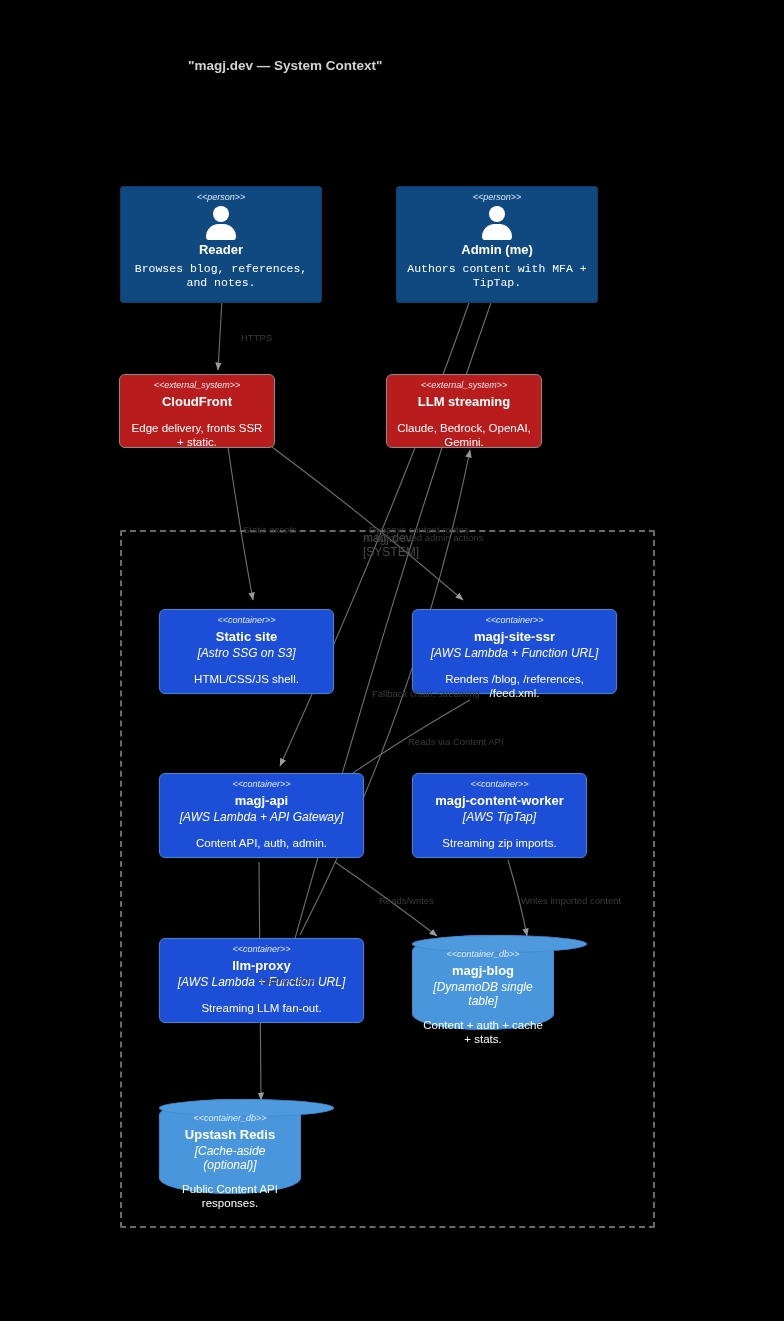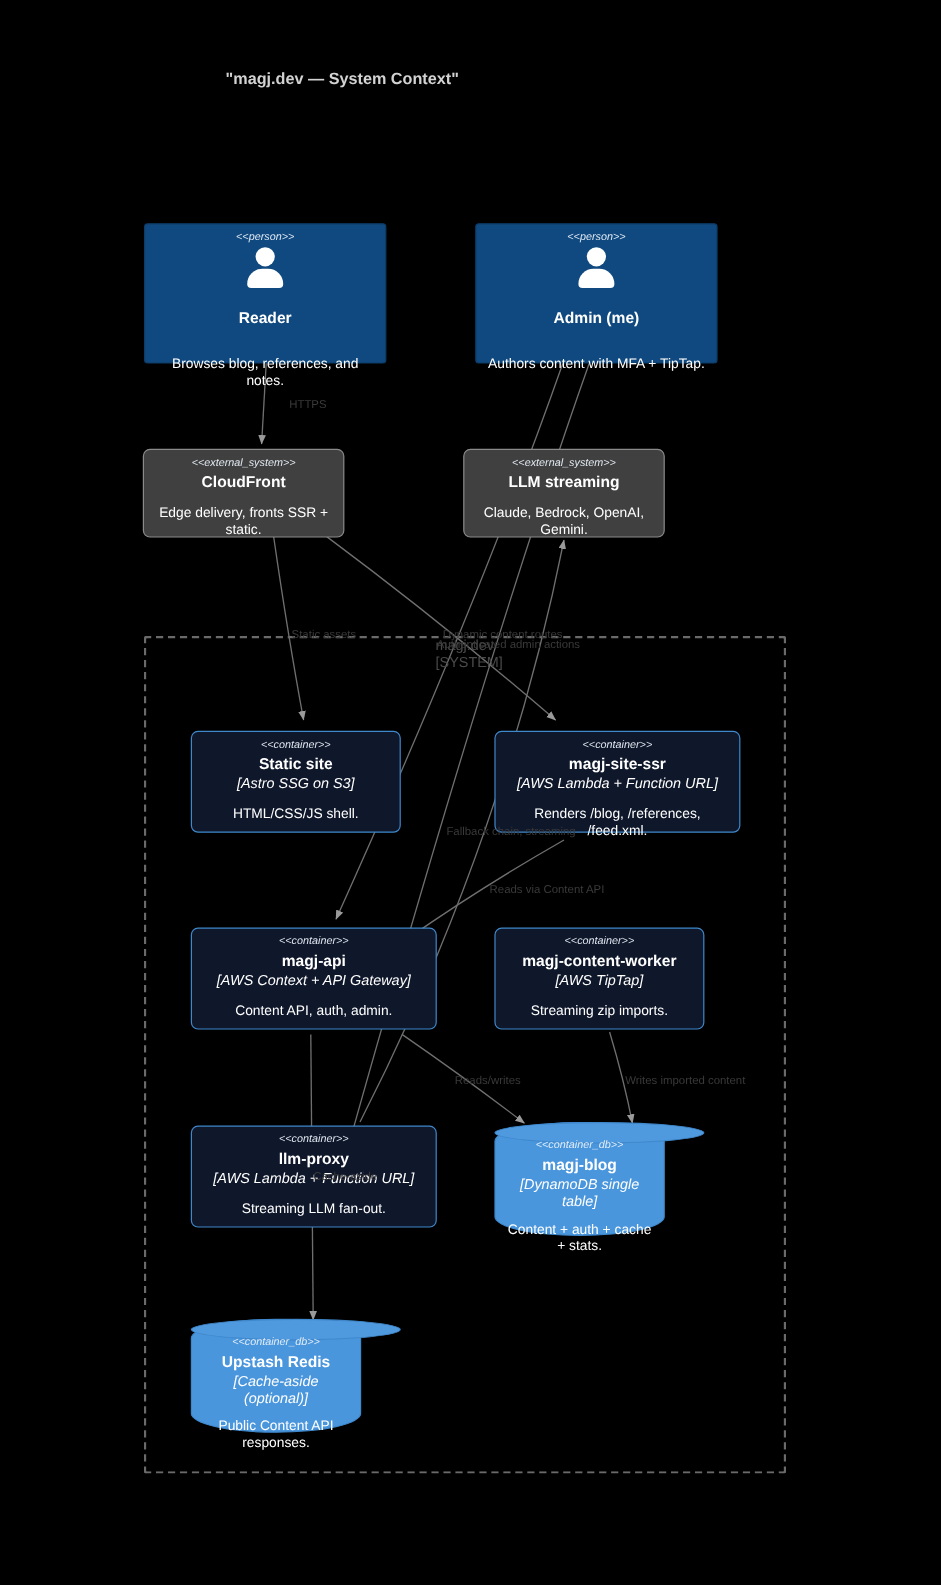--- a/index.html
+++ b/index.html
@@ -117,36 +117,36 @@
     border-radius: 50%;
     background: #ffffff;
   }
   .person-icon .body {
     position: absolute;
     left: 5px; top: 18px;
     width: 30px; height: 16px;
     border-radius: 15px 15px 4px 4px;
     background: #ffffff;
   }
-  .node.person .nodename { margin-top: 16px; }
-  .node.person .desc { margin-top: 23px; }
+  .node.person .nodename { margin-top: 1px; }
+  .node.person .desc { margin-top: 3px; font-family: Liberation Mono, monospace; }
 
   
   .node.external {
-    background: #404040;
+    background: #b91c1c;
     border: 1px solid #8a8a8a;
     border-radius: 6px;
-    width: 168px;
+    width: 156px;
     height: 74px;
   }
   .node.external .desc { margin-top: 10px; }
 
   
   .node.container {
-    background: #0f172a;
+    background: #1d4ed8;
     border: 1px solid #3f88cc;
     border-radius: 6px;
     width: 175px;
     height: 85px;
   }
   .node.container.wide {
     width: 205px;
   }
 
   
@@ -265,21 +265,21 @@
   <div class="node container wide" style="left:412px; top:609px;">
     <div class="stereotype">&lt;&lt;container&gt;&gt;</div>
     <div class="nodename">magj-site-ssr</div>
     <div class="tech">[AWS Lambda + Function URL]</div>
     <div class="desc">Renders /blog, /references, /feed.xml.</div>
   </div>
 
   <div class="node container wide" style="left:159px; top:773px;">
     <div class="stereotype">&lt;&lt;container&gt;&gt;</div>
     <div class="nodename">magj-api</div>
-    <div class="tech">[AWS Context + API Gateway]</div>
+    <div class="tech">[AWS Lambda + API Gateway]</div>
     <div class="desc">Content API, auth, admin.</div>
   </div>
 
   <div class="node container" style="left:412px; top:773px;">
     <div class="stereotype">&lt;&lt;container&gt;&gt;</div>
     <div class="nodename">magj-content-worker</div>
     <div class="tech">[AWS TipTap]</div>
     <div class="desc">Streaming zip imports.</div>
   </div>
 

